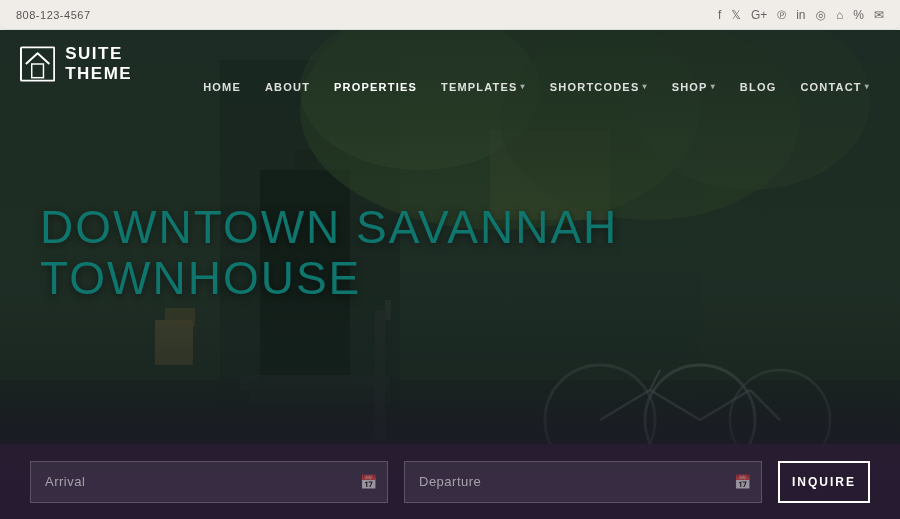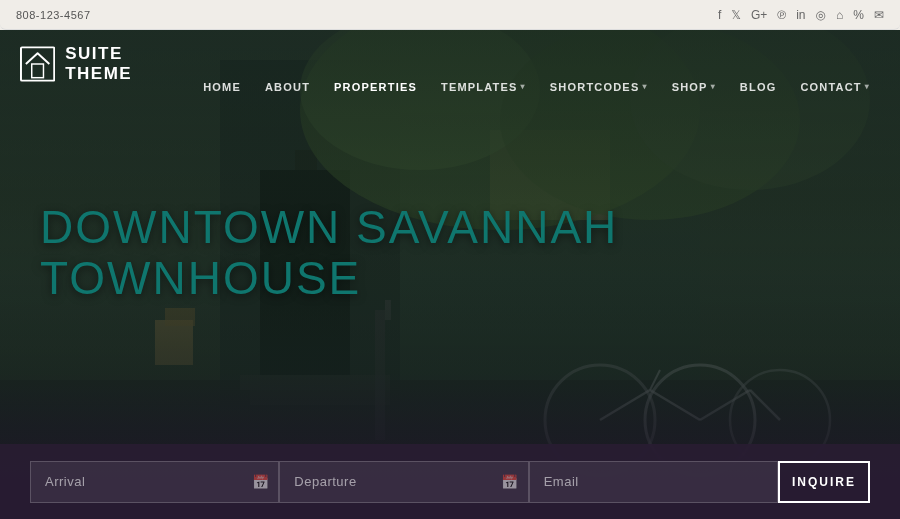--- a/index.html
+++ b/index.html
@@ -169,20 +169,21 @@
       position: absolute;
       bottom: 0;
       left: 0;
       right: 0;
       z-index: 10;
       background: rgba(40, 28, 50, 0.92);
       height: 75px;
       display: flex;
       align-items: center;
       padding: 0 30px;
+      gap: 16px;
     }
     .form-input-wrap {
       flex: 1;
       position: relative;
       display: flex;
       align-items: center;
     }
     .form-input {
       width: 100%;
       background: rgba(255,255,255,0.08);
@@ -342,19 +343,16 @@
 
   <div class="form-bar">
     <div class="form-input-wrap">
       <input class="form-input" type="text" placeholder="Arrival" style="">
       <span class="input-icon">📅</span>
     </div>
     <div class="form-input-wrap">
       <input class="form-input" type="text" placeholder="Departure" style="">
       <span class="input-icon">📅</span>
     </div>
-    <div class="form-input-wrap">
-      <input class="form-input" type="email" placeholder="Email" style="">
-    </div>
     <button class="inquire-btn">INQUIRE</button>
   </div>
 
 </div>
 
 </body></html>

